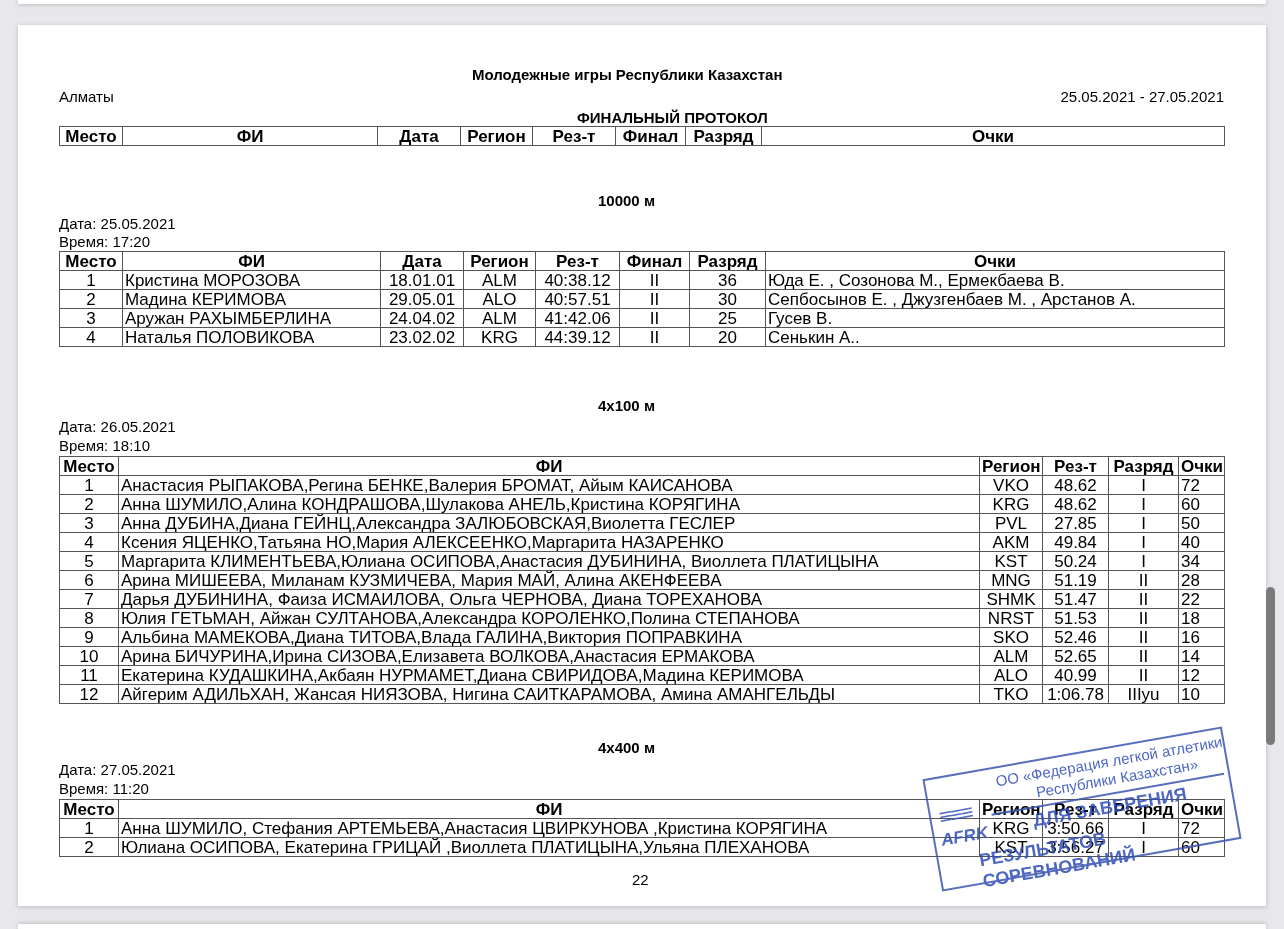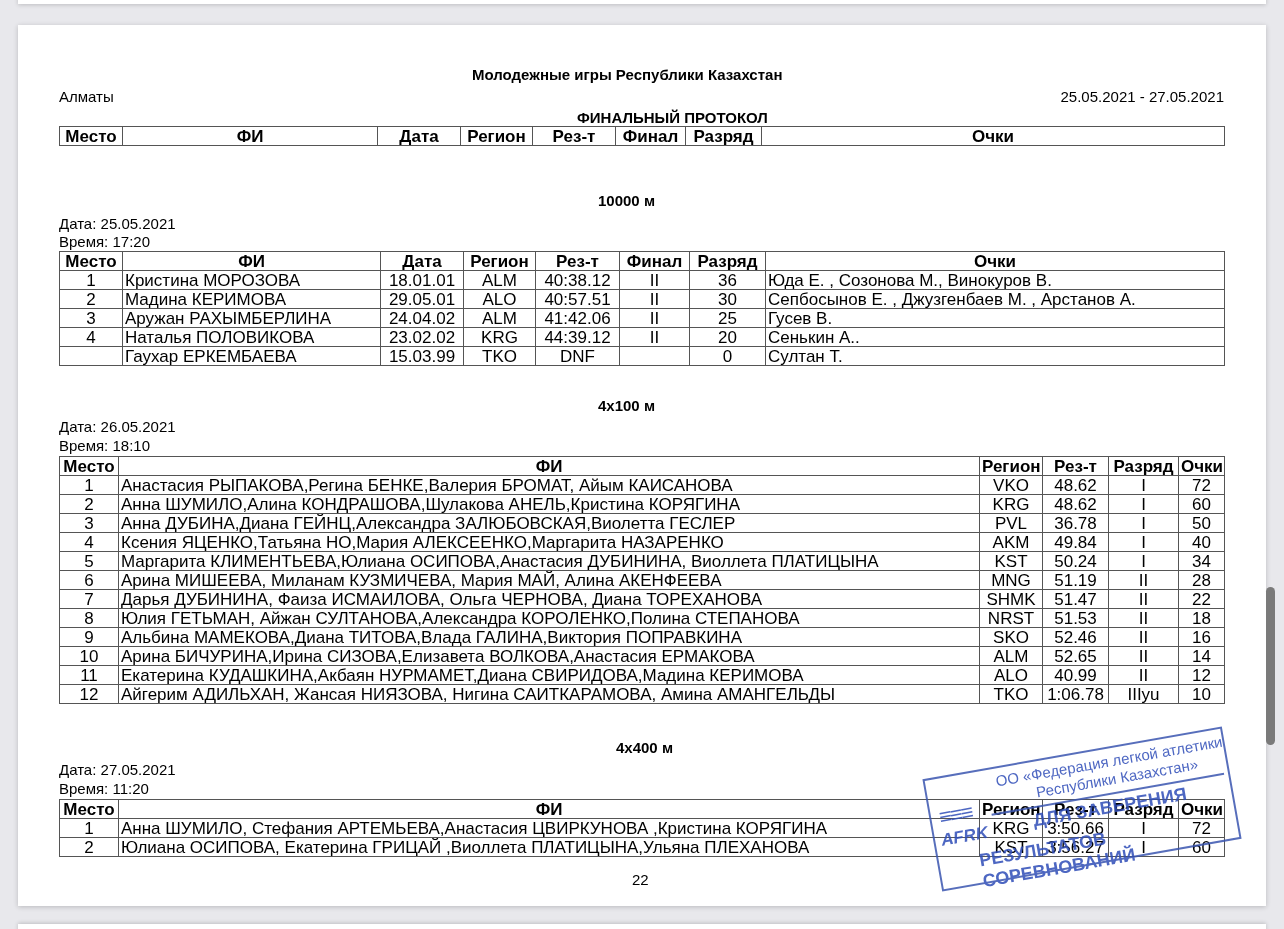--- a/index.html
+++ b/index.html
@@ -26,21 +26,21 @@
   .bold { font-weight: bold; }
   table.grid {
     position: absolute; border-collapse: collapse; font-size: 17px; table-layout: fixed;
   }
   table.grid td, table.grid th {
     border: 1px solid #555; height: 18px; padding: 0 2px; line-height: 17px;
     white-space: nowrap; overflow: hidden;
   }
   table.grid th { font-weight: bold; text-align: center; }
   td.c { text-align: center; }
-  td.r { text-align: center; padding-right: 4px; }
+  td.r { text-align: left; padding-right: 4px; }
   td.l { text-align: left; }
   .stamp {
     position: absolute; left: 930px; top: 752px; width: 300px; height: 110px;
     transform: rotate(-10deg); transform-origin: center;
     border: 2px solid #3a55b0; color: #2f4db8; pointer-events: none; opacity: 0.85;
   }
   .stamp .line1 { position: absolute; left: 70px; top: 4px; font-size: 15px; }
   .stamp .line2 { position: absolute; left: 108px; top: 22px; font-size: 15px; }
   .stamp .logo { position: absolute; left: 8px; top: 26px; font-size: 22px; font-weight: bold; letter-spacing: -2px; }
   .stamp .abbr { position: absolute; left: 6px; top: 52px; font-size: 17px; font-weight: bold; font-style: italic; }
@@ -118,21 +118,21 @@
     </tbody>
       <tbody>
         <tr>
           <td class="c">1</td>
           <td class="l">Кристина МОРОЗОВА</td>
           <td class="c">18.01.01</td>
           <td class="c">ALM</td>
           <td class="c">40:38.12</td>
           <td class="c">II</td>
           <td class="c">36</td>
-          <td class="l">Юда Е. , Созонова М., Винокуров В.</td>
+          <td class="l">Юда Е. , Созонова М., Ермекбаева В.</td>
         </tr>
         <tr>
           <td class="c">2</td>
           <td class="l">Мадина КЕРИМОВА</td>
           <td class="c">29.05.01</td>
           <td class="c">ALO</td>
           <td class="c">40:57.51</td>
           <td class="c">II</td>
           <td class="c">30</td>
           <td class="l">Сепбосынов Е. , Джузгенбаев М. , Арстанов А.</td>
@@ -149,30 +149,20 @@
         </tr>
         <tr>
           <td class="c">4</td>
           <td class="l">Наталья ПОЛОВИКОВА</td>
           <td class="c">23.02.02</td>
           <td class="c">KRG</td>
           <td class="c">44:39.12</td>
           <td class="c">II</td>
           <td class="c">20</td>
           <td class="l">Сенькин А..</td>
-        </tr>
-        <tr>
-          <td class="c"></td>
-          <td class="l">Гаухар ЕРКЕМБАЕВА</td>
-          <td class="c">15.03.99</td>
-          <td class="c">TKO</td>
-          <td class="c">DNF</td>
-          <td class="c"></td>
-          <td class="c">0</td>
-          <td class="l">Султан Т.</td>
         </tr>
       </tbody>
   </table>
 
   <div class="abs bold" style="left:580px; top:372px;">4x100 м</div>
   <div class="abs" style="left:41px; top:393px;">Дата: 26.05.2021</div>
   <div class="abs" style="left:41px; top:412px;">Время: 18:10</div>
 
   <table class="grid" style="left:41px; top:431px; width:1166px;">
     <colgroup>
@@ -207,21 +197,21 @@
           <td class="l">Анна ШУМИЛО,Алина КОНДРАШОВА,Шулакова АНЕЛЬ,Кристина КОРЯГИНА</td>
           <td class="c">KRG</td>
           <td class="c">48.62</td>
           <td class="c">I</td>
           <td class="r">60</td>
         </tr>
         <tr>
           <td class="c">3</td>
           <td class="l">Анна ДУБИНА,Диана ГЕЙНЦ,Александра ЗАЛЮБОВСКАЯ,Виолетта ГЕСЛЕР</td>
           <td class="c">PVL</td>
-          <td class="c">36.78</td>
+          <td class="c">27.85</td>
           <td class="c">I</td>
           <td class="r">50</td>
         </tr>
         <tr>
           <td class="c">4</td>
           <td class="l">Ксения ЯЦЕНКО,Татьяна НО,Мария АЛЕКСЕЕНКО,Маргарита НАЗАРЕНКО</td>
           <td class="c">AKM</td>
           <td class="c">49.84</td>
           <td class="c">I</td>
           <td class="r">40</td>
@@ -286,21 +276,21 @@
           <td class="c">12</td>
           <td class="l">Айгерим АДИЛЬХАН, Жансая НИЯЗОВА, Нигина САИТКАРАМОВА, Амина АМАНГЕЛЬДЫ</td>
           <td class="c">TKO</td>
           <td class="c">1:06.78</td>
           <td class="c">IIIyu</td>
           <td class="r">10</td>
         </tr>
       </tbody>
   </table>
 
-  <div class="abs bold" style="left:580px; top:714px;margin-left:18px;">4x400 м</div>
+  <div class="abs bold" style="left:580px; top:714px;">4x400 м</div>
   <div class="abs" style="left:41px; top:736px;">Дата: 27.05.2021</div>
   <div class="abs" style="left:41px; top:755px;">Время: 11:20</div>
 
   <table class="grid" style="left:41px; top:774px; width:1166px;">
     <colgroup>
         <col style="width:59px">
         <col style="width:861px">
         <col style="width:63px">
         <col style="width:66px">
         <col style="width:70px">

